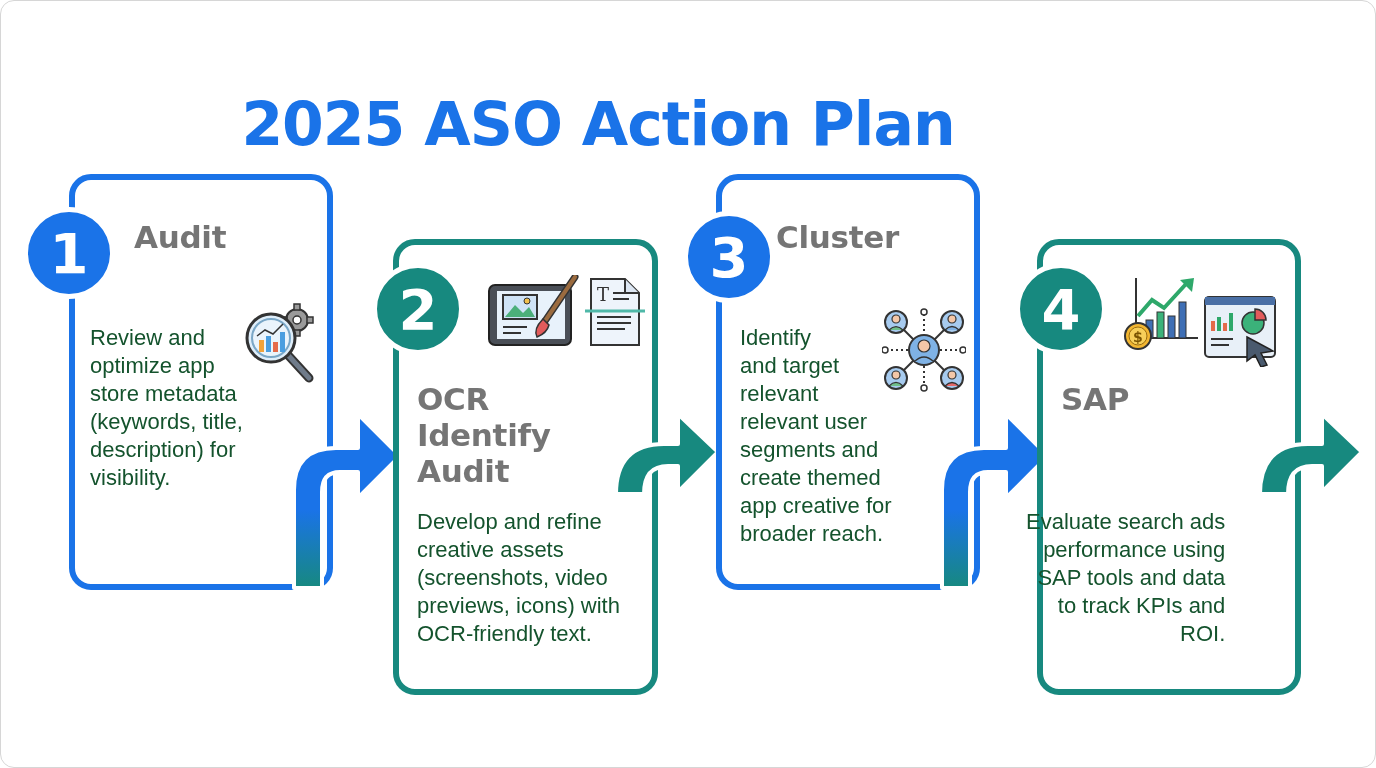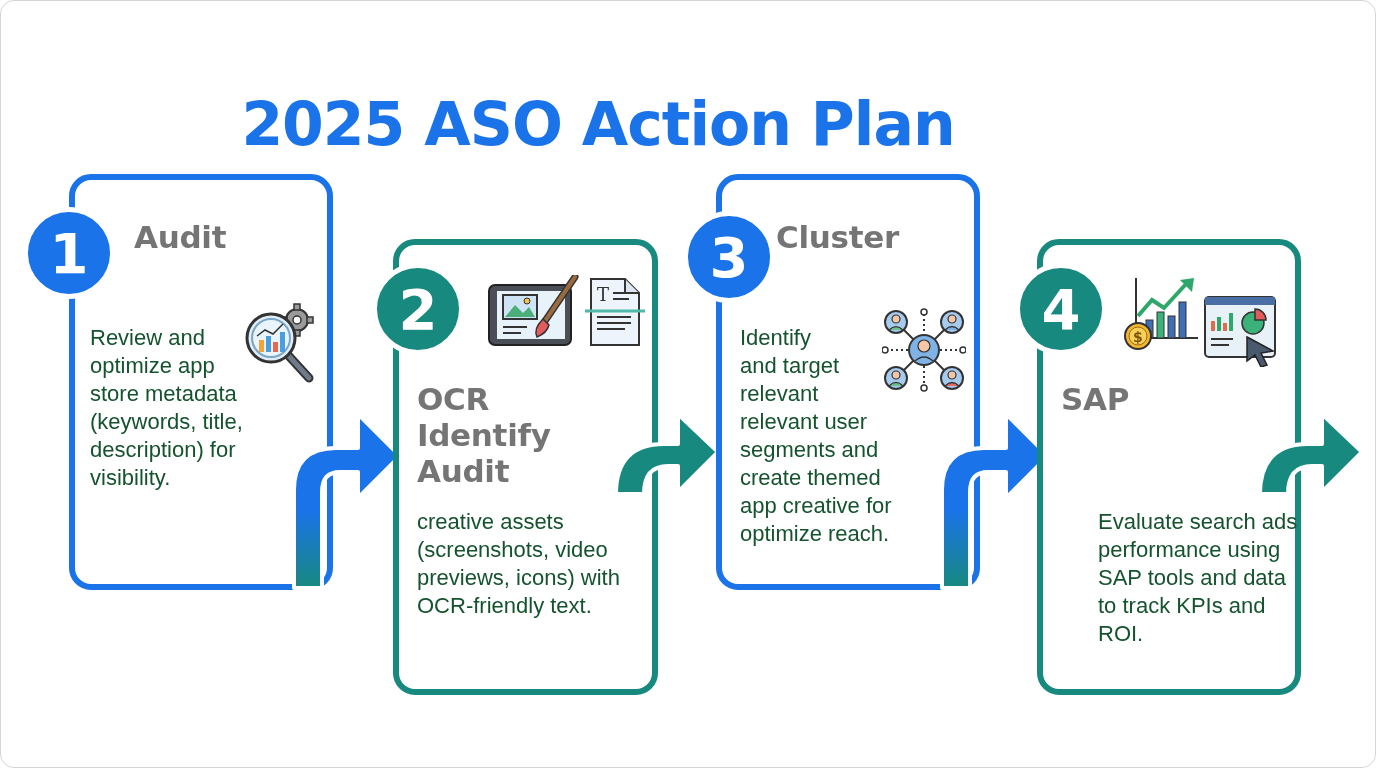--- a/index.html
+++ b/index.html
@@ -124,20 +124,21 @@
     <line x1="12" y1="52" x2="40" y2="52" stroke="#333" stroke-width="2"></line>
     <line x1="0" y1="34" x2="60" y2="34" stroke="#4fb8a8" stroke-width="3"></line>
   </svg>
 </div>
 <div class="heading" style="left:417px; top:381px;">
   <div>OCR</div>
   <div>Identify</div>
   <div>Audit</div>
 </div>
 <div class="desc" style="left:417px; top:508px;">
+  <div>Develop and refine</div>
   <div>creative assets</div>
   <div>(screenshots, video</div>
   <div>previews, icons) with</div>
   <div>OCR-friendly text.</div>
 </div>
 
 <div class="arrow" style="left:612px; top:410px;">
   <svg width="110" height="90" viewBox="0 0 110 90">
     <path d="M4,84 Q4,34 52,34 L66,34 L66,4 L106,42 L66,82 L66,56 L56,56 Q32,56 32,84 Z" fill="#17897f" stroke="#fff" stroke-width="4" stroke-linejoin="round"></path>
   </svg>
@@ -188,21 +189,21 @@
   </svg>
 </div>
 <div class="desc" style="left:740px; top:324px;">
   <div>Identify</div>
   <div>and target</div>
   <div>relevant</div>
   <div>relevant user</div>
   <div>segments and</div>
   <div>create themed</div>
   <div>app creative for</div>
-  <div>optimize reach.</div>
+  <div>broader reach.</div>
 </div>
 
 <div class="arrow" style="left:932px; top:410px;">
   <svg width="120" height="180" viewBox="0 0 120 180">
     <defs>
       <linearGradient id="g3" x1="0" y1="0" x2="0" y2="1">
         <stop offset="0" stop-color="#1a73e8"></stop>
           <stop offset="0.55" stop-color="#1a73e8"></stop>
           <stop offset="1" stop-color="#17897f"></stop>
       </linearGradient>
@@ -239,21 +240,21 @@
     <circle cx="50" cy="28" r="11" fill="#3bb27a" stroke="#333" stroke-width="1.5"></circle>
     <path d="M52,14 A11,11 0 0,1 63,25 L52,25 Z" fill="#e25b5b" stroke="#333" stroke-width="1.5"></path>
     <line x1="8" y1="44" x2="30" y2="44" stroke="#333" stroke-width="2"></line>
     <line x1="8" y1="50" x2="26" y2="50" stroke="#333" stroke-width="2"></line>
     <polygon points="44,42 70,56 58,58 64,70 58,72 52,60 44,66" fill="#4a5a6e" stroke="#222" stroke-width="1.5"></polygon>
   </svg>
 </div>
 <div class="heading" style="left:1061px; top:381px;">
   <div>SAP</div>
 </div>
-<div class="desc" style="left:1098px; top:508px;">
+<div class="desc" style="left:1026px; top:508px;text-align:right;">
   <div>Evaluate search ads</div>
   <div>performance using</div>
   <div>SAP tools and data</div>
   <div>to track KPIs and</div>
   <div>ROI.</div>
 </div>
 
 <div class="arrow" style="left:1256px; top:410px;">
   <svg width="110" height="90" viewBox="0 0 110 90">
     <path d="M4,84 Q4,34 52,34 L66,34 L66,4 L106,42 L66,82 L66,56 L56,56 Q32,56 32,84 Z" fill="#17897f" stroke="#fff" stroke-width="4" stroke-linejoin="round"></path>

